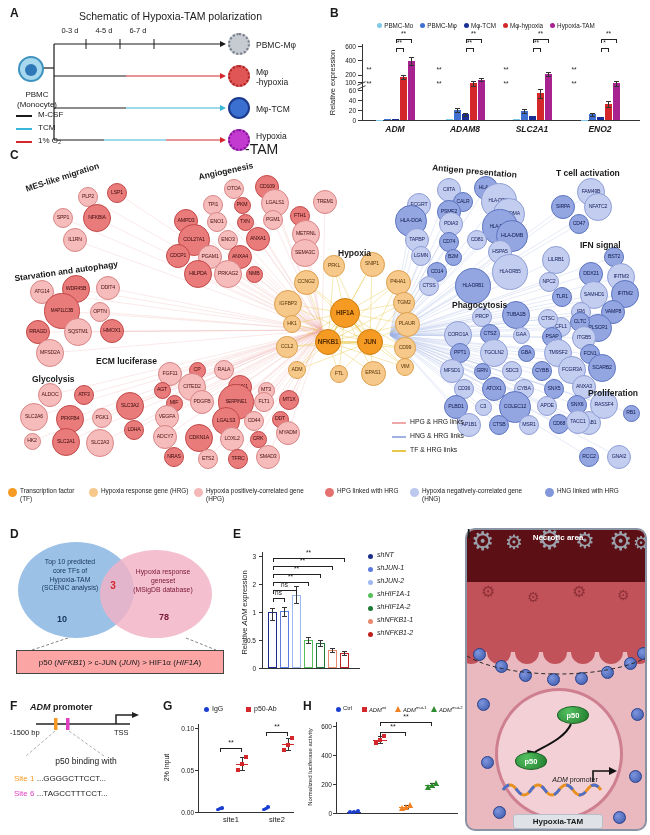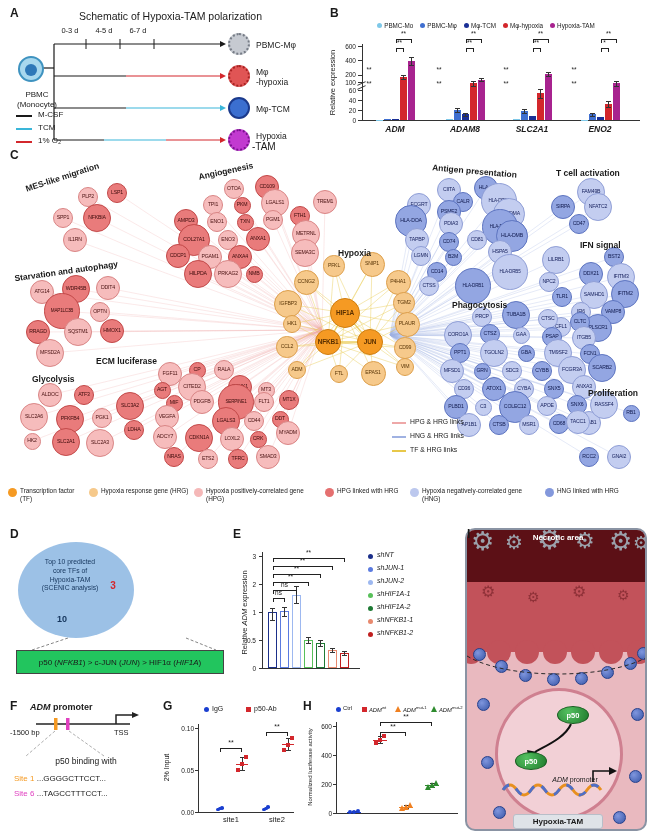--- a/index.html
+++ b/index.html
@@ -475,21 +475,21 @@
         <div style="position: absolute; left: 116px; top: 18px; width: 28px; text-align: center; font-size: 7.5px;">6-7 d</div>
         <div style="position: absolute; left: 220px; top: 25px; width: 22px; height: 22px; border-radius: 50%; background: rgb(198, 202, 209); border: 2.5px dotted rgb(118, 124, 134);"></div>
         <div style="position: absolute; left: 248px; top: 32px; font-size: 8.5px;">PBMC-Mφ</div>
         <div style="position: absolute; left: 220px; top: 57px; width: 22px; height: 22px; border-radius: 50%; background: rgb(224, 85, 85); border: 2.5px dotted rgb(168, 34, 34);"></div>
         <div style="position: absolute; left: 248px; top: 59px; font-size: 8.5px;">Mφ</div>
         <div style="position: absolute; left: 248px; top: 69px; font-size: 8.5px;">-hypoxia</div>
         <div style="position: absolute; left: 220px; top: 89px; width: 22px; height: 22px; border-radius: 50%; background: rgb(59, 111, 208); border: 2px solid rgb(27, 58, 140);"></div>
         <div style="position: absolute; left: 248px; top: 96px; font-size: 8.5px;">Mφ-TCM</div>
         <div style="position: absolute; left: 220px; top: 121px; width: 22px; height: 22px; border-radius: 50%; background: rgb(194, 58, 208); border: 2.5px dotted rgb(122, 16, 144);"></div>
         <div style="position: absolute; left: 248px; top: 123px; font-size: 8.5px;">Hypoxia</div>
-        <div style="position: absolute; left: 244px; top: 133px; font-size: 10px;">-TAM</div>
+        <div style="position: absolute; left: 237px; top: 133px; font-size: 14px;">-TAM</div>
         <div style="position: absolute; left: 8px; top: 107px; width: 16px; height: 2px; background: rgb(26, 26, 26);"></div>
         <div style="position: absolute; left: 30px; top: 102px; font-size: 8px;">M-CSF</div>
         <div style="position: absolute; left: 8px; top: 120px; width: 16px; height: 2px; background: rgb(58, 182, 217);"></div>
         <div style="position: absolute; left: 30px; top: 115px; font-size: 8px;">TCM</div>
         <div style="position: absolute; left: 8px; top: 133px; width: 16px; height: 2px; background: rgb(211, 39, 44);"></div>
         <div style="position: absolute; left: 30px; top: 128px; font-size: 8px;">1% O₂</div>
       </div>
   </div>
 
   <div class="panel" id="pB" style="left:320px;top:8px;width:330px;height:140px">
@@ -625,26 +625,34 @@
   <div class="panel" id="pD" style="left:8px;top:528px;width:222px;height:170px">
     <div class="abs" style="left:10px;top:14px;width:116px;height:96px;border-radius:50%;background:rgba(148,188,228,.92);z-index:1">
       <div id="venn-left-lines" class="abs" style="left:4px;top:16px;width:96px;text-align:center;font-size:6.8px;line-height:1.3;color:#15355c">
           <div style="position: relative;">Top 10 predicted</div>
           <div style="position: relative;">core TFs of</div>
           <div style="position: relative;">Hypoxia-TAM</div>
           <div style="position: relative;">(SCENIC analysis)</div>
         </div>
       <div class="abs" style="left:14px;top:72px;width:60px;text-align:center;font-size:9px;font-weight:bold;color:#15355c">10</div>
     </div>
+    <div class="abs" style="left:92px;top:22px;width:112px;height:88px;border-radius:50%;background:rgba(242,178,198,.82);z-index:2">
+      <div id="venn-right-lines" class="abs" style="left:18px;top:18px;width:90px;text-align:center;font-size:6.8px;line-height:1.3;color:#7a1535">
+          <div style="position: relative;">Hypoxia response</div>
+          <div style="position: relative;">geneset</div>
+          <div style="position: relative;">(MSigDB database)</div>
+        </div>
+      <div class="abs" style="left:34px;top:62px;width:60px;text-align:center;font-size:9px;font-weight:bold;color:#7a1535">78</div>
+    </div>
     <div class="abs" style="left:96px;top:52px;width:18px;text-align:center;font-size:10px;font-weight:bold;color:#d3272c;z-index:3">3</div>
     <svg width="222" height="170">
       <line x1="60" y1="110" x2="24" y2="122" stroke="#777" stroke-width="0.9" stroke-dasharray="3 2"></line>
       <line x1="178" y1="110" x2="208" y2="122" stroke="#777" stroke-width="0.9" stroke-dasharray="3 2"></line>
     </svg>
-    <div class="abs" style="left:8px;top:122px;width:208px;height:24px;border:1.2px solid #444;display:flex;align-items:center;justify-content:center;font-size:8px;background:#22c55e;z-index:3">
+    <div class="abs" style="left:8px;top:122px;width:208px;height:24px;border:1.2px solid #444;display:flex;align-items:center;justify-content:center;font-size:8px;background:#fca5a5;z-index:3">
         <span>p50 (</span>
         <span style="font-style: italic;">NFKB1</span>
         <span>) &gt; c-JUN (</span>
         <span style="font-style: italic;">JUN</span>
         <span>) &gt; HIF1α (</span>
         <span style="font-style: italic;">HIF1A</span>
         <span>)</span>
       </div>
   </div>
 

